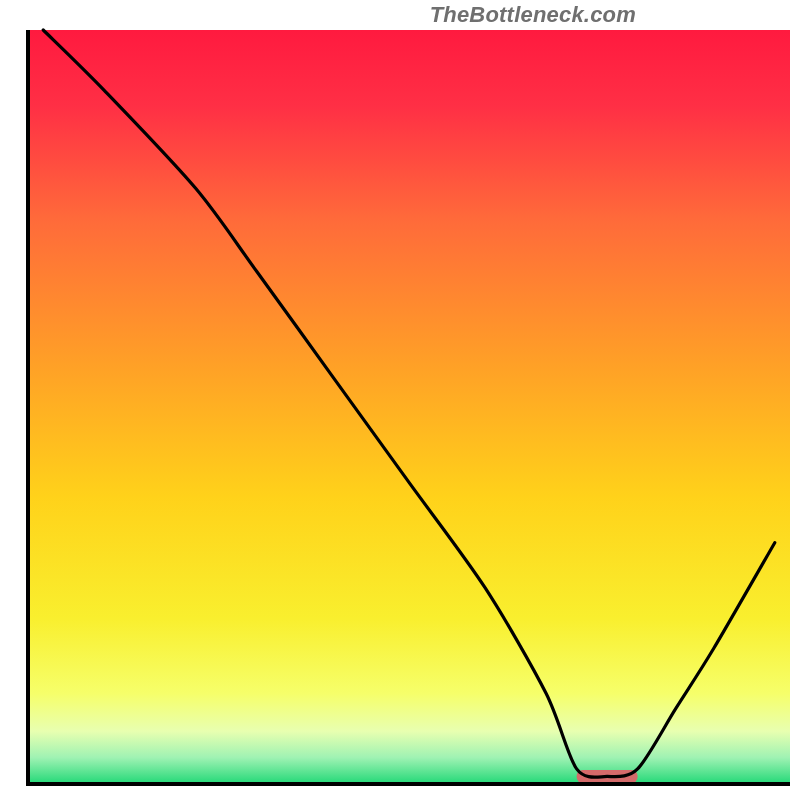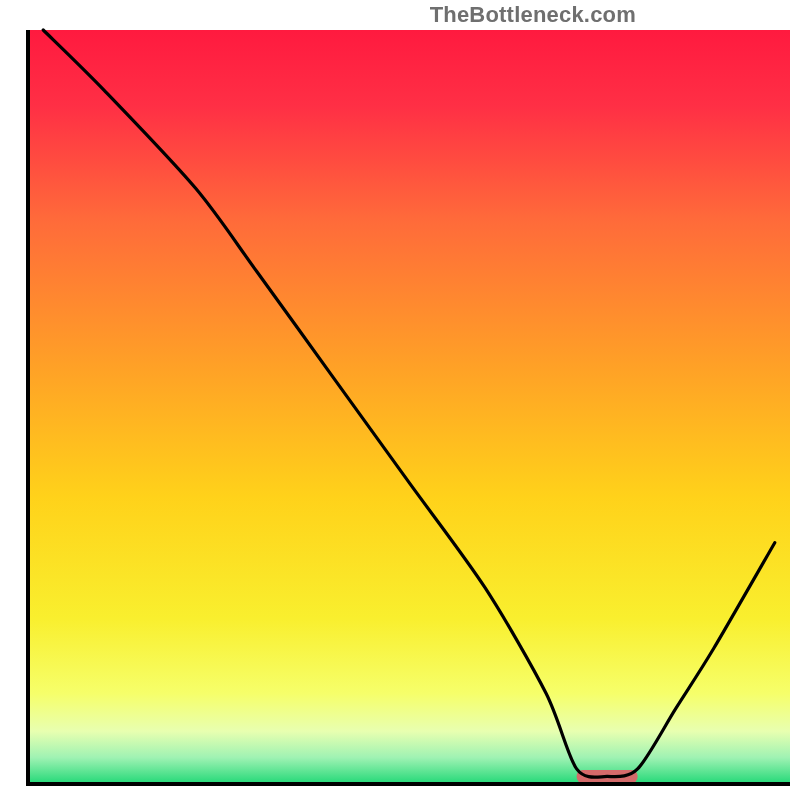--- a/index.html
+++ b/index.html
@@ -8,20 +8,21 @@
     width: 800px;
     height: 800px;
     background: #ffffff;
     font-family: Arial, Helvetica, sans-serif;
     overflow: hidden;
   }
   .wrap {
     position: relative;
     width: 648px;
     height: 800px;
+    font-style: italic;
   }
   .watermark {
     position: absolute;
     top: 2px;
     right: 12px;
     font-size: 22px;
     font-weight: 600;
     color: #6f6f6f;
     letter-spacing: 0.2px;
   }

